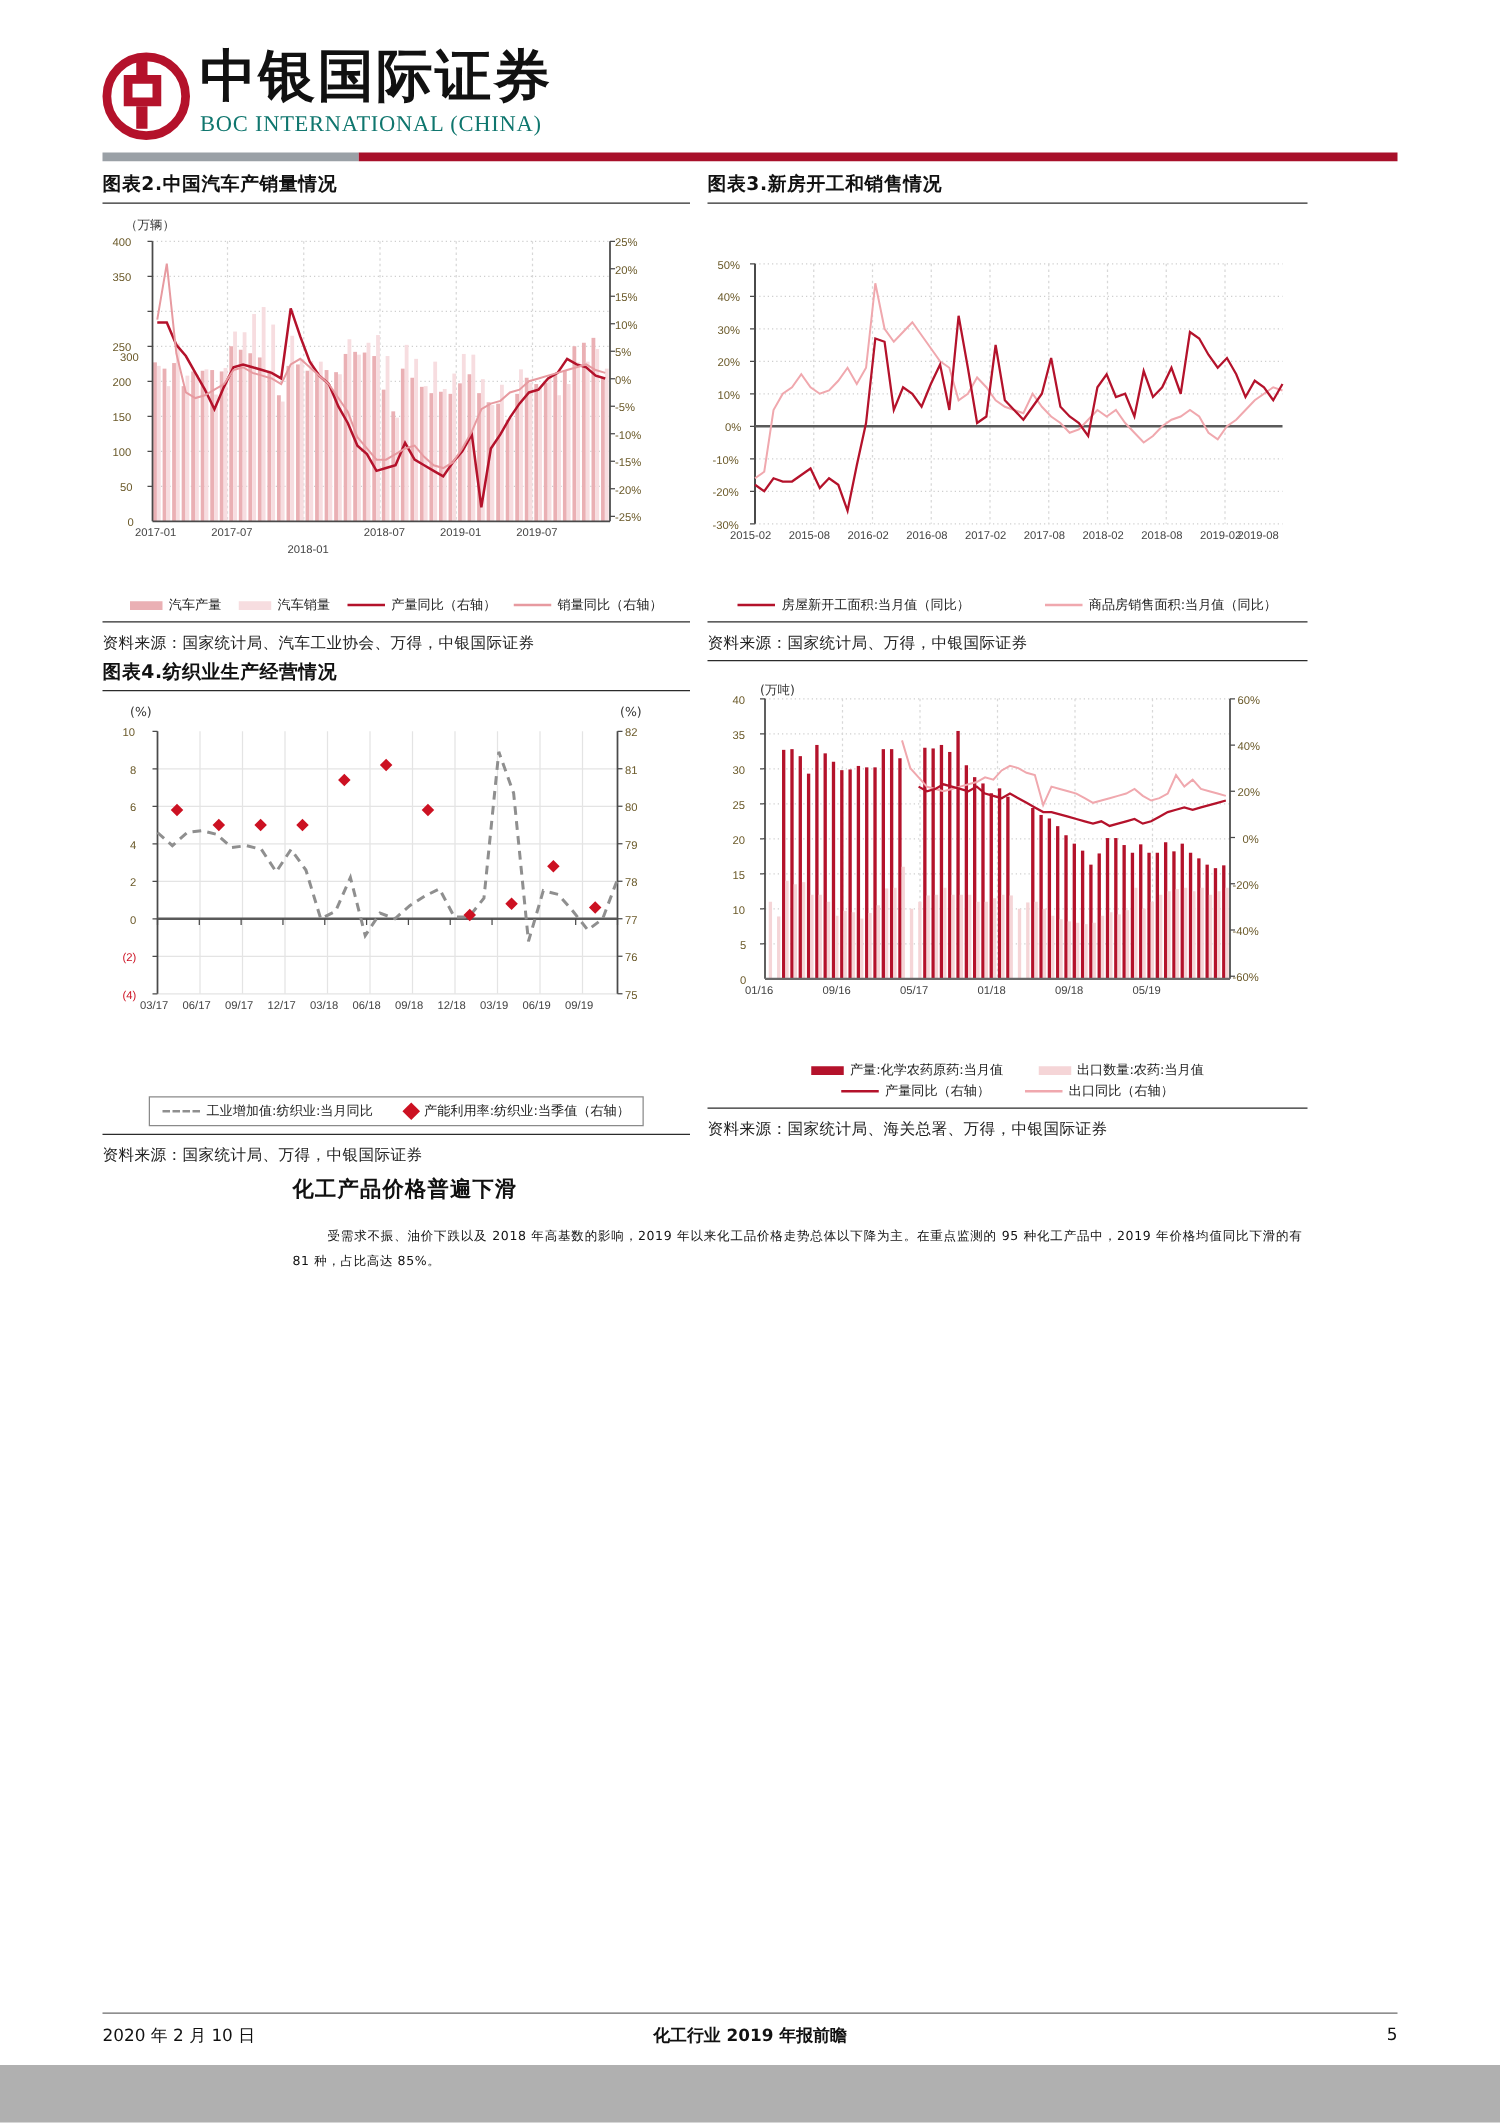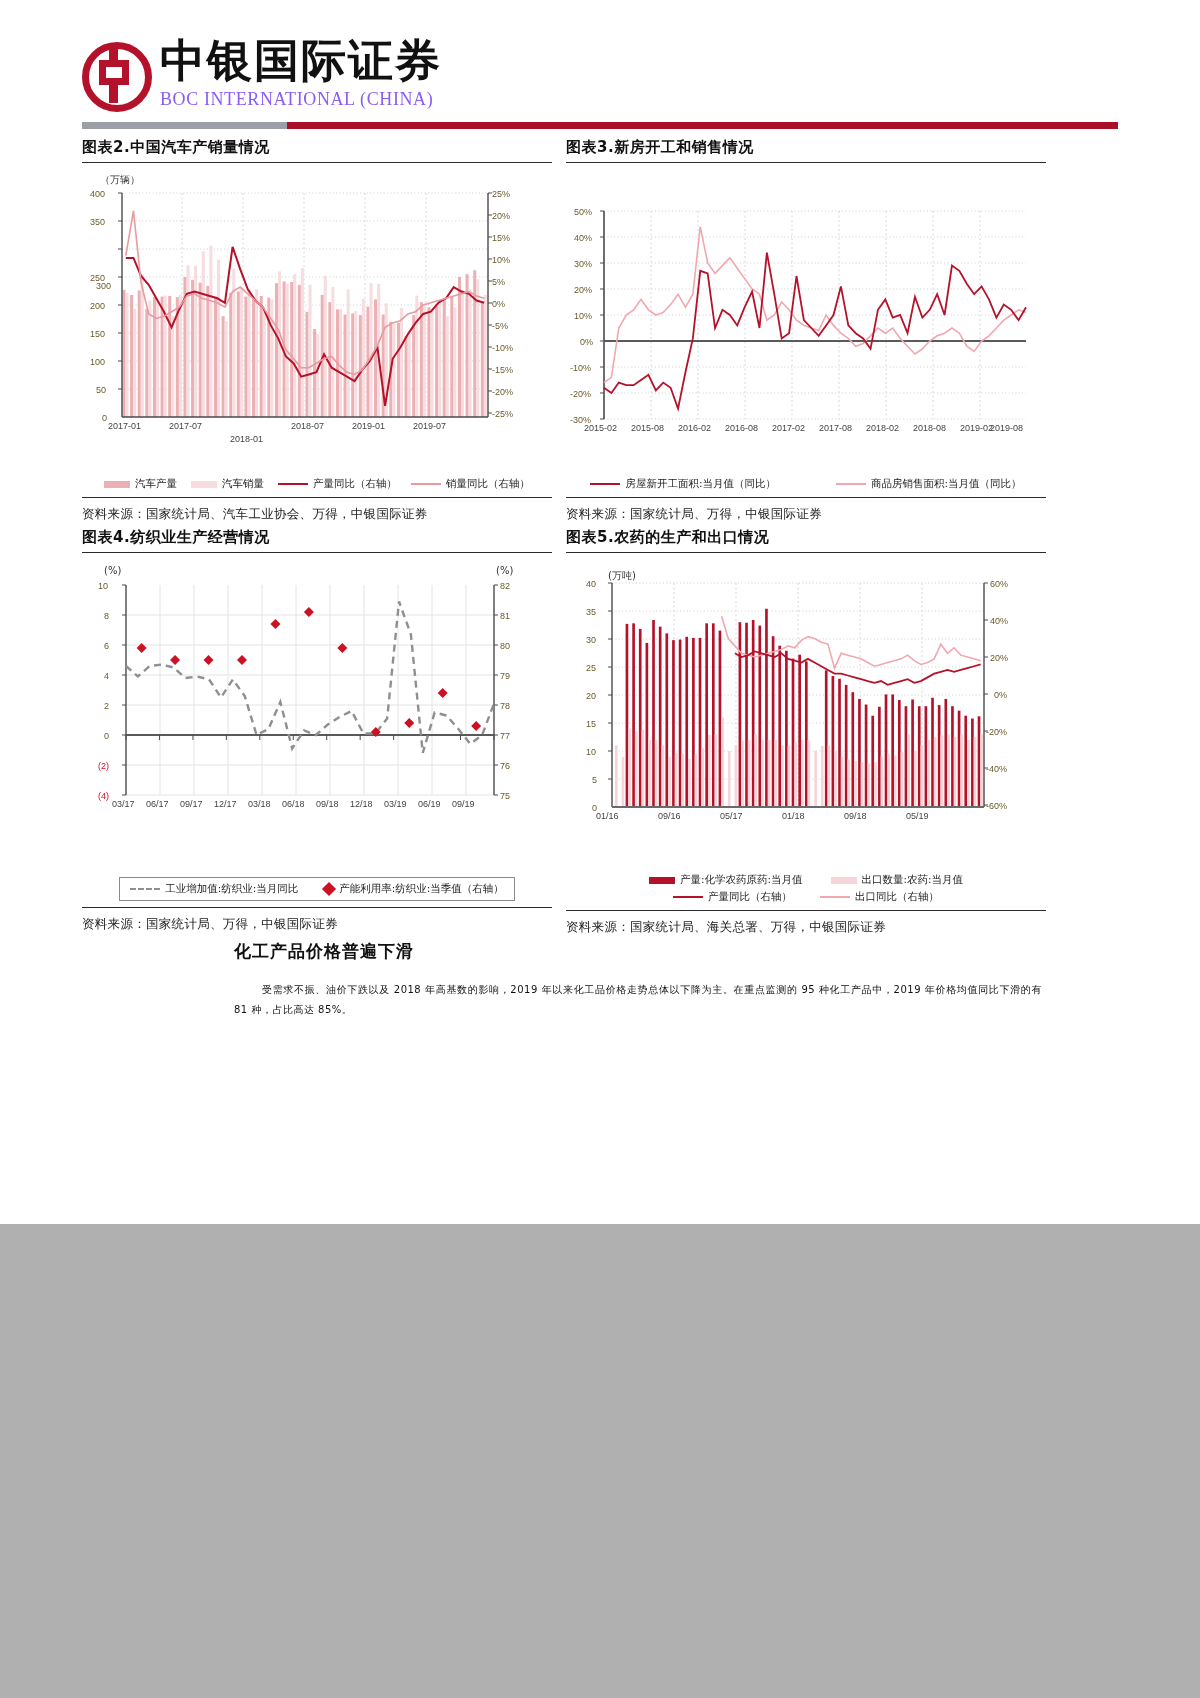--- a/index.html
+++ b/index.html
@@ -1,27 +1,27 @@
 <!DOCTYPE html>
 <html><head>
 <meta charset="utf-8">
 <style>
   html,body{margin:0;padding:0;background:#b0b0b0;}
   body{font-family:"Liberation Serif",serif;}
-  .page{width:1200px;height:1224px;background:#fff;margin:0 auto;position:relative;overflow:hidden;}
+  .page{width:1200px;height:1652px;background:#fff;margin:0 auto;position:relative;overflow:hidden;}
   .inner{position:absolute;left:82px;top:0;width:1036px;height:1698px;}
 
   
   .logo-wrap{position:absolute;left:0;top:38px;display:flex;align-items:center;}
   .logo-mark{width:64px;height:64px;position:relative;margin-right:14px;}
   .logo-mark .ring{position:absolute;left:0;top:0;width:56px;height:56px;border:7px solid #b4122b;border-radius:50%;}
   .logo-mark .vbar{position:absolute;left:27px;top:3px;width:9px;height:58px;background:#b4122b;}
   .logo-mark .sq{position:absolute;left:17px;top:18px;width:30px;height:25px;border:7px solid #b4122b;background:#fff;box-sizing:border-box;}
   .logo-cn{font-family:"DejaVu Sans",sans-serif;font-weight:bold;font-size:45px;letter-spacing:2px;color:#111;line-height:1;}
-  .logo-en{font-family:"Liberation Serif",serif;font-size:18px;letter-spacing:0.6px;color:#8b5cf6;margin-top:6px;}
+  .logo-en{font-family:"Liberation Serif",serif;font-size:18px;letter-spacing:0.6px;color:#0f766e;margin-top:6px;}
   .hdr-rule{position:absolute;left:0;top:122px;width:1036px;height:7px;}
   .hdr-rule .g{position:absolute;left:0;top:0;width:205px;height:7px;background:#9aa0a6;}
   .hdr-rule .r{position:absolute;left:205px;top:0;width:831px;height:7px;background:#a8102a;}
 
   
   .fig{position:absolute;}
   .fig-title{font-family:"DejaVu Sans",sans-serif;font-weight:bold;font-size:15px;color:#111;padding-bottom:5px;letter-spacing:.5px;}
   .fig-box{border-top:1.6px solid #2b2b2b;border-bottom:1.6px solid #2b2b2b;padding:10px 0 6px 0;}
   .fig-src{font-family:"DejaVu Sans",sans-serif;font-size:12.5px;color:#222;padding-top:8px;letter-spacing:.3px;}
 
@@ -468,21 +468,20 @@
                 <i class="sw sw-dot" style="background:#cc1122"></i>
                 <span>产能利用率:纺织业:当季值（右轴）</span>
               </span>
         </span>
       </div>
     </div>
     <div class="fig-src">资料来源：国家统计局、万得，中银国际证券</div>
   </div>
 
   <div class="fig" style="left:484px;top:528px;width:480px;">
-    <div class="fig-title">图表5.农药的生产和出口情况</div>
     <div class="fig-box">
       <div class="plot" style="height:300px;">
         <div class="unit" style="left:42px;top:6px;">(万吨)</div>
         <div class="ylab" style="left:20px;top:16px;text-align:center;">40</div>
         <div class="ylab" style="left:20px;top:44px;">35</div>
         <div class="ylab" style="left:20px;top:72px;">30</div>
         <div class="ylab" style="left:20px;top:100px;">25</div>
         <div class="ylab" style="left:20px;top:128px;">20</div>
         <div class="ylab" style="left:20px;top:156px;">15</div>
         <div class="ylab" style="left:20px;top:184px;">10</div>

